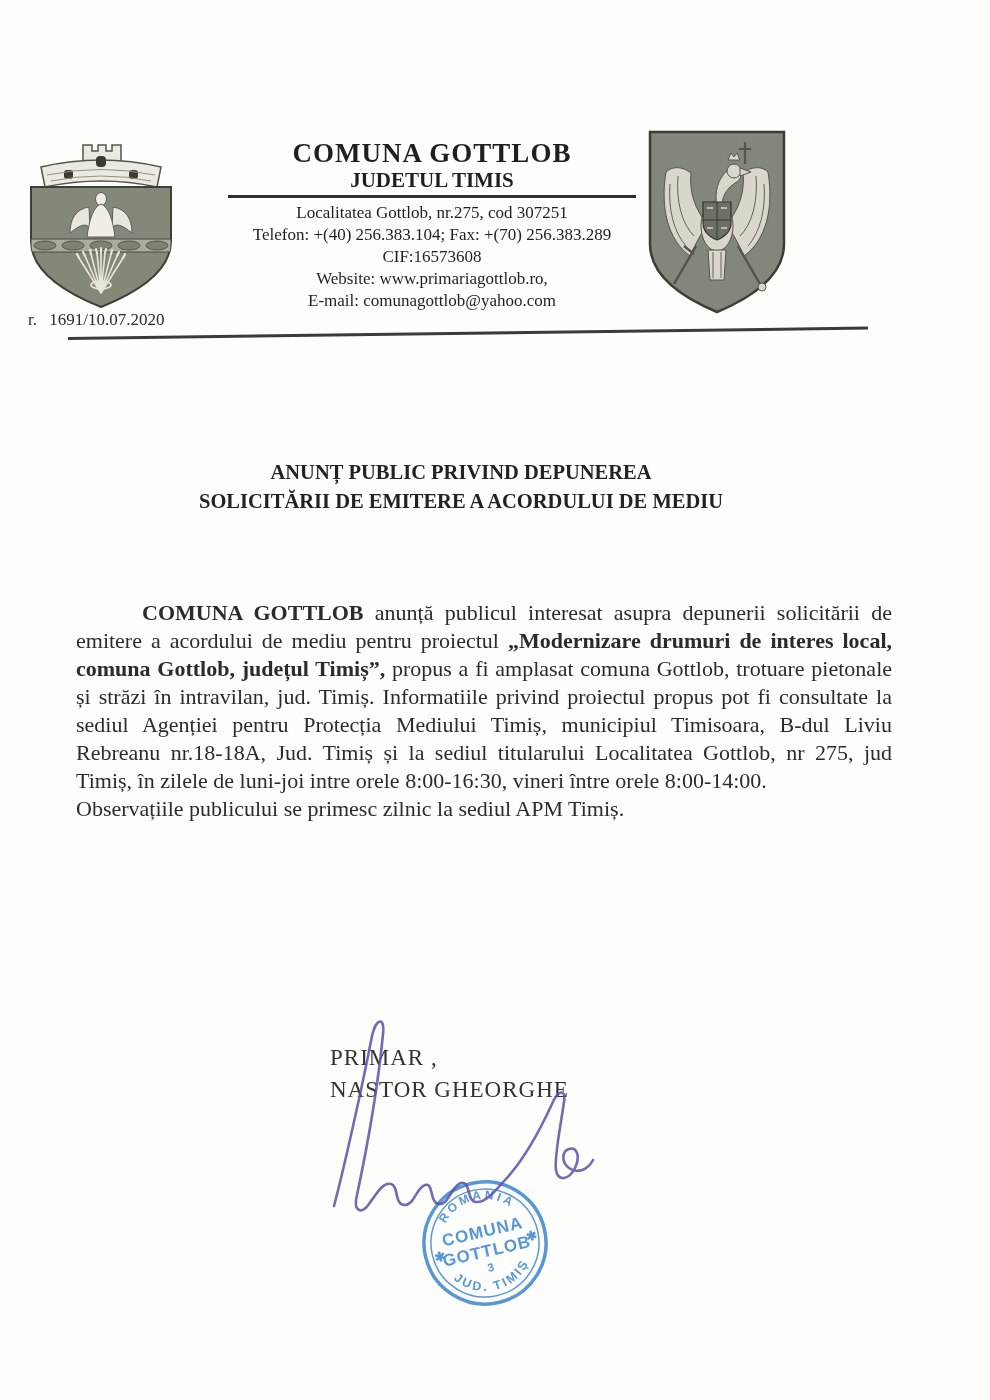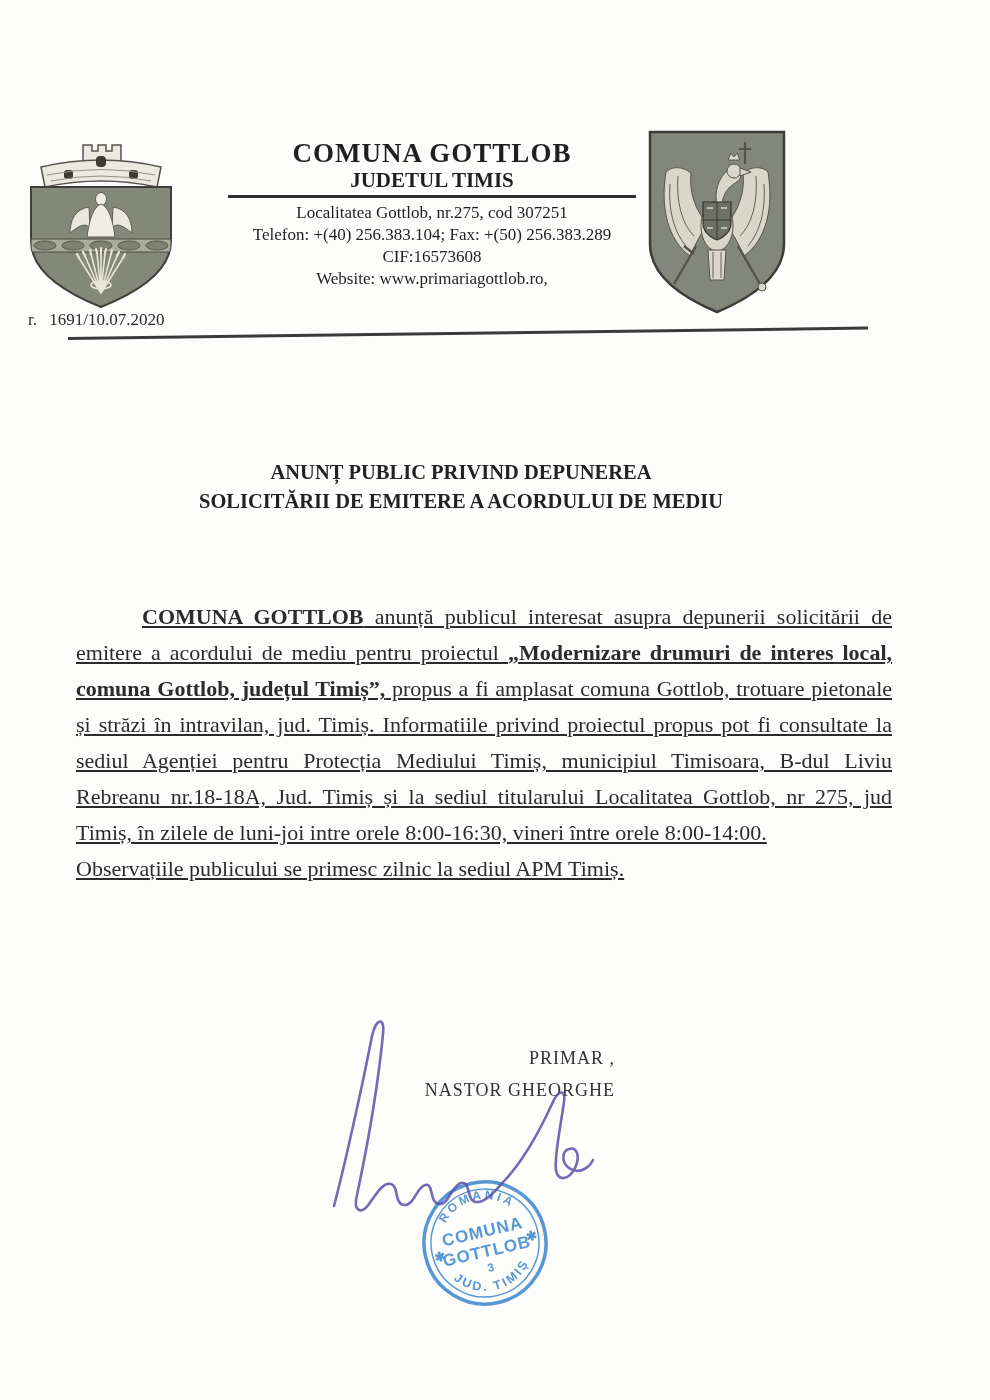--- a/index.html
+++ b/index.html
@@ -18,27 +18,27 @@
   .contact-line{font-size:17px;line-height:22px;}
   .u{}
   .reg{position:absolute;left:28px;top:310px;font-size:17px;word-spacing:8px;color:#2a2a2a;}
   .sep{position:absolute;left:68px;top:337px;width:800px;height:2.5px;background:#3a3a3a;
        transform:rotate(-0.75deg);transform-origin:left center;}
   
   .doc-title{position:absolute;left:0;top:458px;width:922px;text-align:center;
              font-size:20.5px;font-weight:bold;line-height:29px;color:#222;}
   
   .doc-body{position:absolute;left:76px;top:599px;width:816px;
-            font-size:22px;line-height:36px;text-align:justify;color:#2b2b2b;text-decoration:underline;}
+            font-size:22px;line-height:28px;text-align:justify;color:#2b2b2b;}
   .doc-body p{margin:0;}
   .p1{text-indent:66px;}
   .b{font-weight:bold;}
   
-  .sig-block{position:absolute;left:330px;top:1042px;width:285px;text-align:right;
-             font-size:18px;line-height:32px;letter-spacing:1px;color:#333;}
+  .sig-block{position:absolute;left:330px;top:1042px;width:285px;text-align:left;
+             font-size:23px;line-height:32px;letter-spacing:1px;color:#333;}
   .stamp{position:absolute;left:420px;top:1178px;width:130px;height:130px;
          transform:rotate(-13deg);opacity:.92;}
   .sig-ink{position:absolute;left:328px;top:1010px;width:280px;height:205px;}
   svg{display:block;}
 </style>
 </head>
 <body>
 
 <div class="page">
 
@@ -76,23 +76,24 @@
       <ellipse cx="74" cy="144" rx="10" ry="4"></ellipse>
       <path d="M52 117 l-2 -4 M58 115 l-2 -4 M64 113 l-1 -4 M70 112 l-1 -4 M74 111 l0 -4 M78 112 l1 -4 M84 113 l1 -4 M90 115 l2 -4 M96 117 l2 -4" stroke-width="2.2"></path>
     </g>
   </svg>
 
   <div class="head-center">
     <div class="org-name">COMUNA GOTTLOB</div>
     <div class="county">JUDETUL TIMIS</div>
     <hr class="head-rule">
     <div class="contact-line">Localitatea Gottlob, nr.275, cod 307251</div>
-    <div class="contact-line">Telefon: +(40) 256.383.104; Fax: +(50) 256.383.289</div>
+    <div class="contact-line">Telefon: +(40) 256.383.104; Fax: +(70) 256.383.289</div>
     <div class="contact-line">CIF:16573608</div>
     <div class="contact-line"><span>Website: </span><span class="u">www.primariagottlob.ro</span><span>,</span></div>
+    <div class="contact-line"><span>E-mail: </span><span class="u">comunagottlob@yahoo.com</span></div>
   </div>
 
   <svg class="crest-right" viewBox="0 0 146 192" aria-hidden="true">
     <path d="M6 6 H140 V118 Q140 158 73 186 Q6 158 6 118 Z" fill="#82867b" stroke="#3e3c36" stroke-width="2.5"></path>
     <g fill="#d9d7c9" stroke="#55534a" stroke-width="1">
       <path d="M22 46 C16 82 24 114 46 130 C52 117 58 105 64 99 C51 84 45 66 47 47 C38 40 28 40 22 46 Z"></path>
       <path d="M124 46 C130 82 122 114 100 130 C94 117 88 105 82 99 C95 84 101 66 99 47 C108 40 118 40 124 46 Z"></path>
       <path d="M26 58 C24 84 30 106 42 120 M34 50 C32 76 38 98 50 110" fill="none" stroke-width=".9"></path>
       <path d="M120 58 C122 84 116 106 104 120 M112 50 C114 76 108 98 96 110" fill="none" stroke-width=".9"></path>
       <ellipse cx="73" cy="100" rx="16" ry="25"></ellipse>

